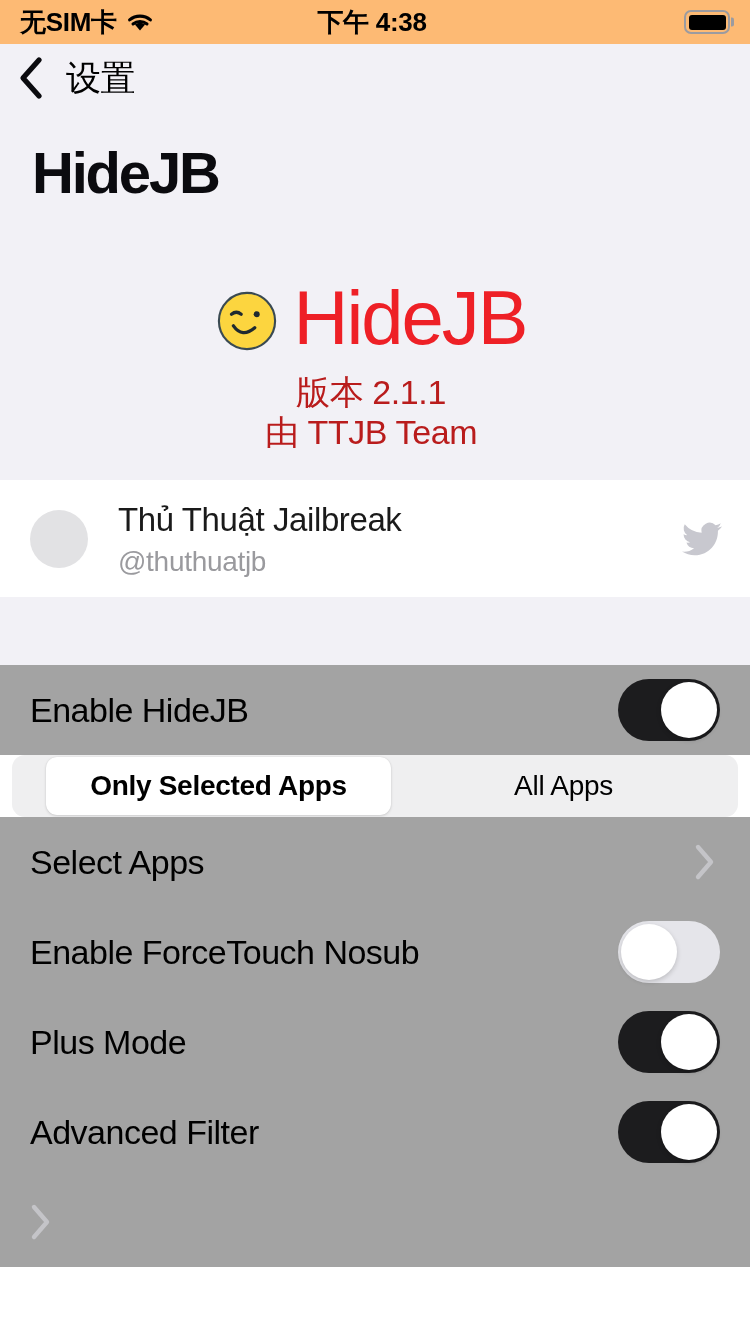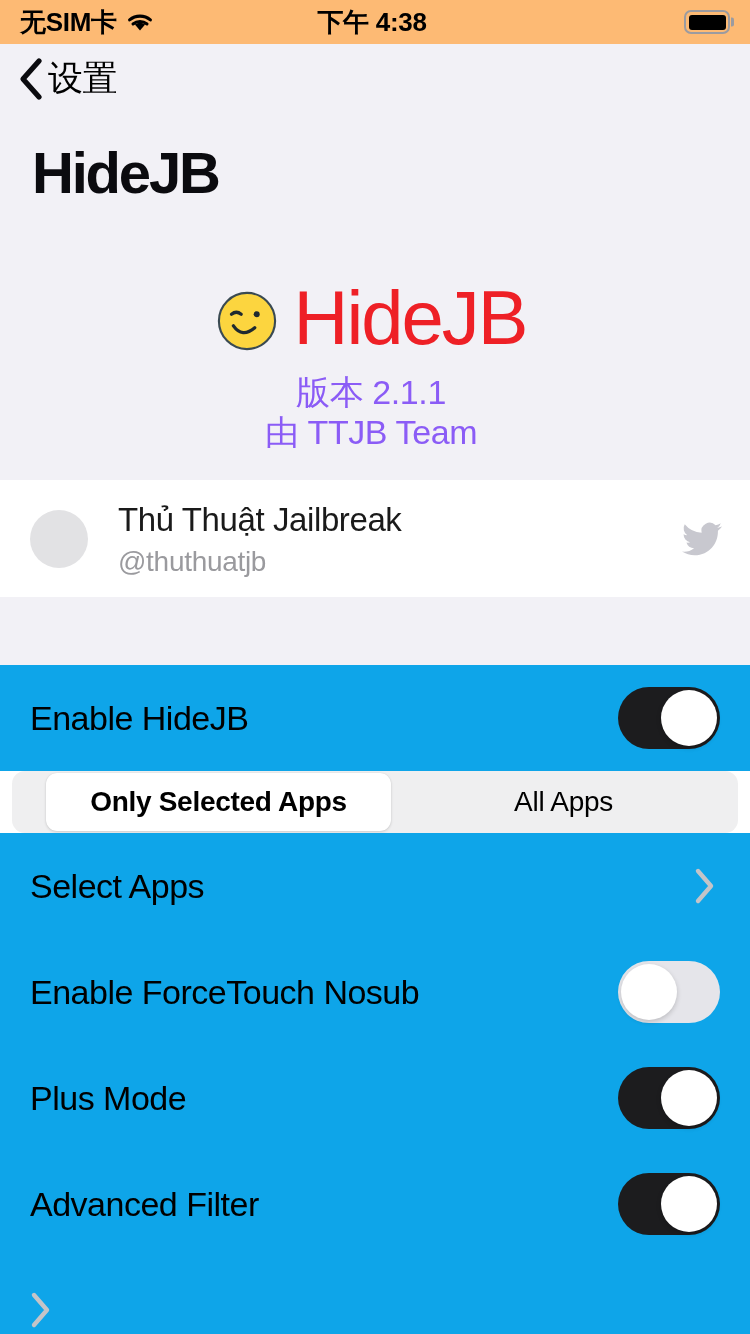--- a/index.html
+++ b/index.html
@@ -93,22 +93,22 @@
   .nav-bar {
     height: 68px;
     background: #f2f1f6;
     display: flex;
     align-items: center;
     padding: 0 16px;
     flex: 0 0 auto;
   }
   .back-button {
     display: flex;
-    align-items: flex-end;
-    gap: 2px;
+    align-items: flex-start;
+    gap: 20px;
     cursor: pointer;
   }
   .back-chevron { display: block; }
   .back-label {
     font-size: 35px;
     letter-spacing: -0.5px;
     color: #000;
   }
 
   
@@ -144,21 +144,21 @@
   }
   .hero-title {
     font-size: 76px;
     color: #ee2026;
     letter-spacing: -2px;
     line-height: 1;
   }
   .hero-version,
   .hero-author {
     font-size: 34px;
-    color: #8b5cf6;
+    color: #b91c1c;
     letter-spacing: -0.4px;
     line-height: 1.18;
   }
   .hero-version { margin-top: 16px; }
 
   
   .twitter-row {
     background: #ffffff;
     height: 117px;
     display: flex;
@@ -201,26 +201,26 @@
   }
 
   
   .settings-list {
     background: #ffffff;
     flex: 1 1 auto;
     display: flex;
     flex-direction: column;
   }
   .row {
-    height: 106px;
+    height: 90px;
     display: flex;
     align-items: center;
     padding: 0 30px;
     flex: 0 0 auto;
-    background: #0ea5e9;
+    background: #a3a3a3;
   }
   .row-label {
     font-size: 34px;
     color: #000;
     letter-spacing: -0.5px;
     flex: 1 1 auto;
   }
 
   
   .toggle {

